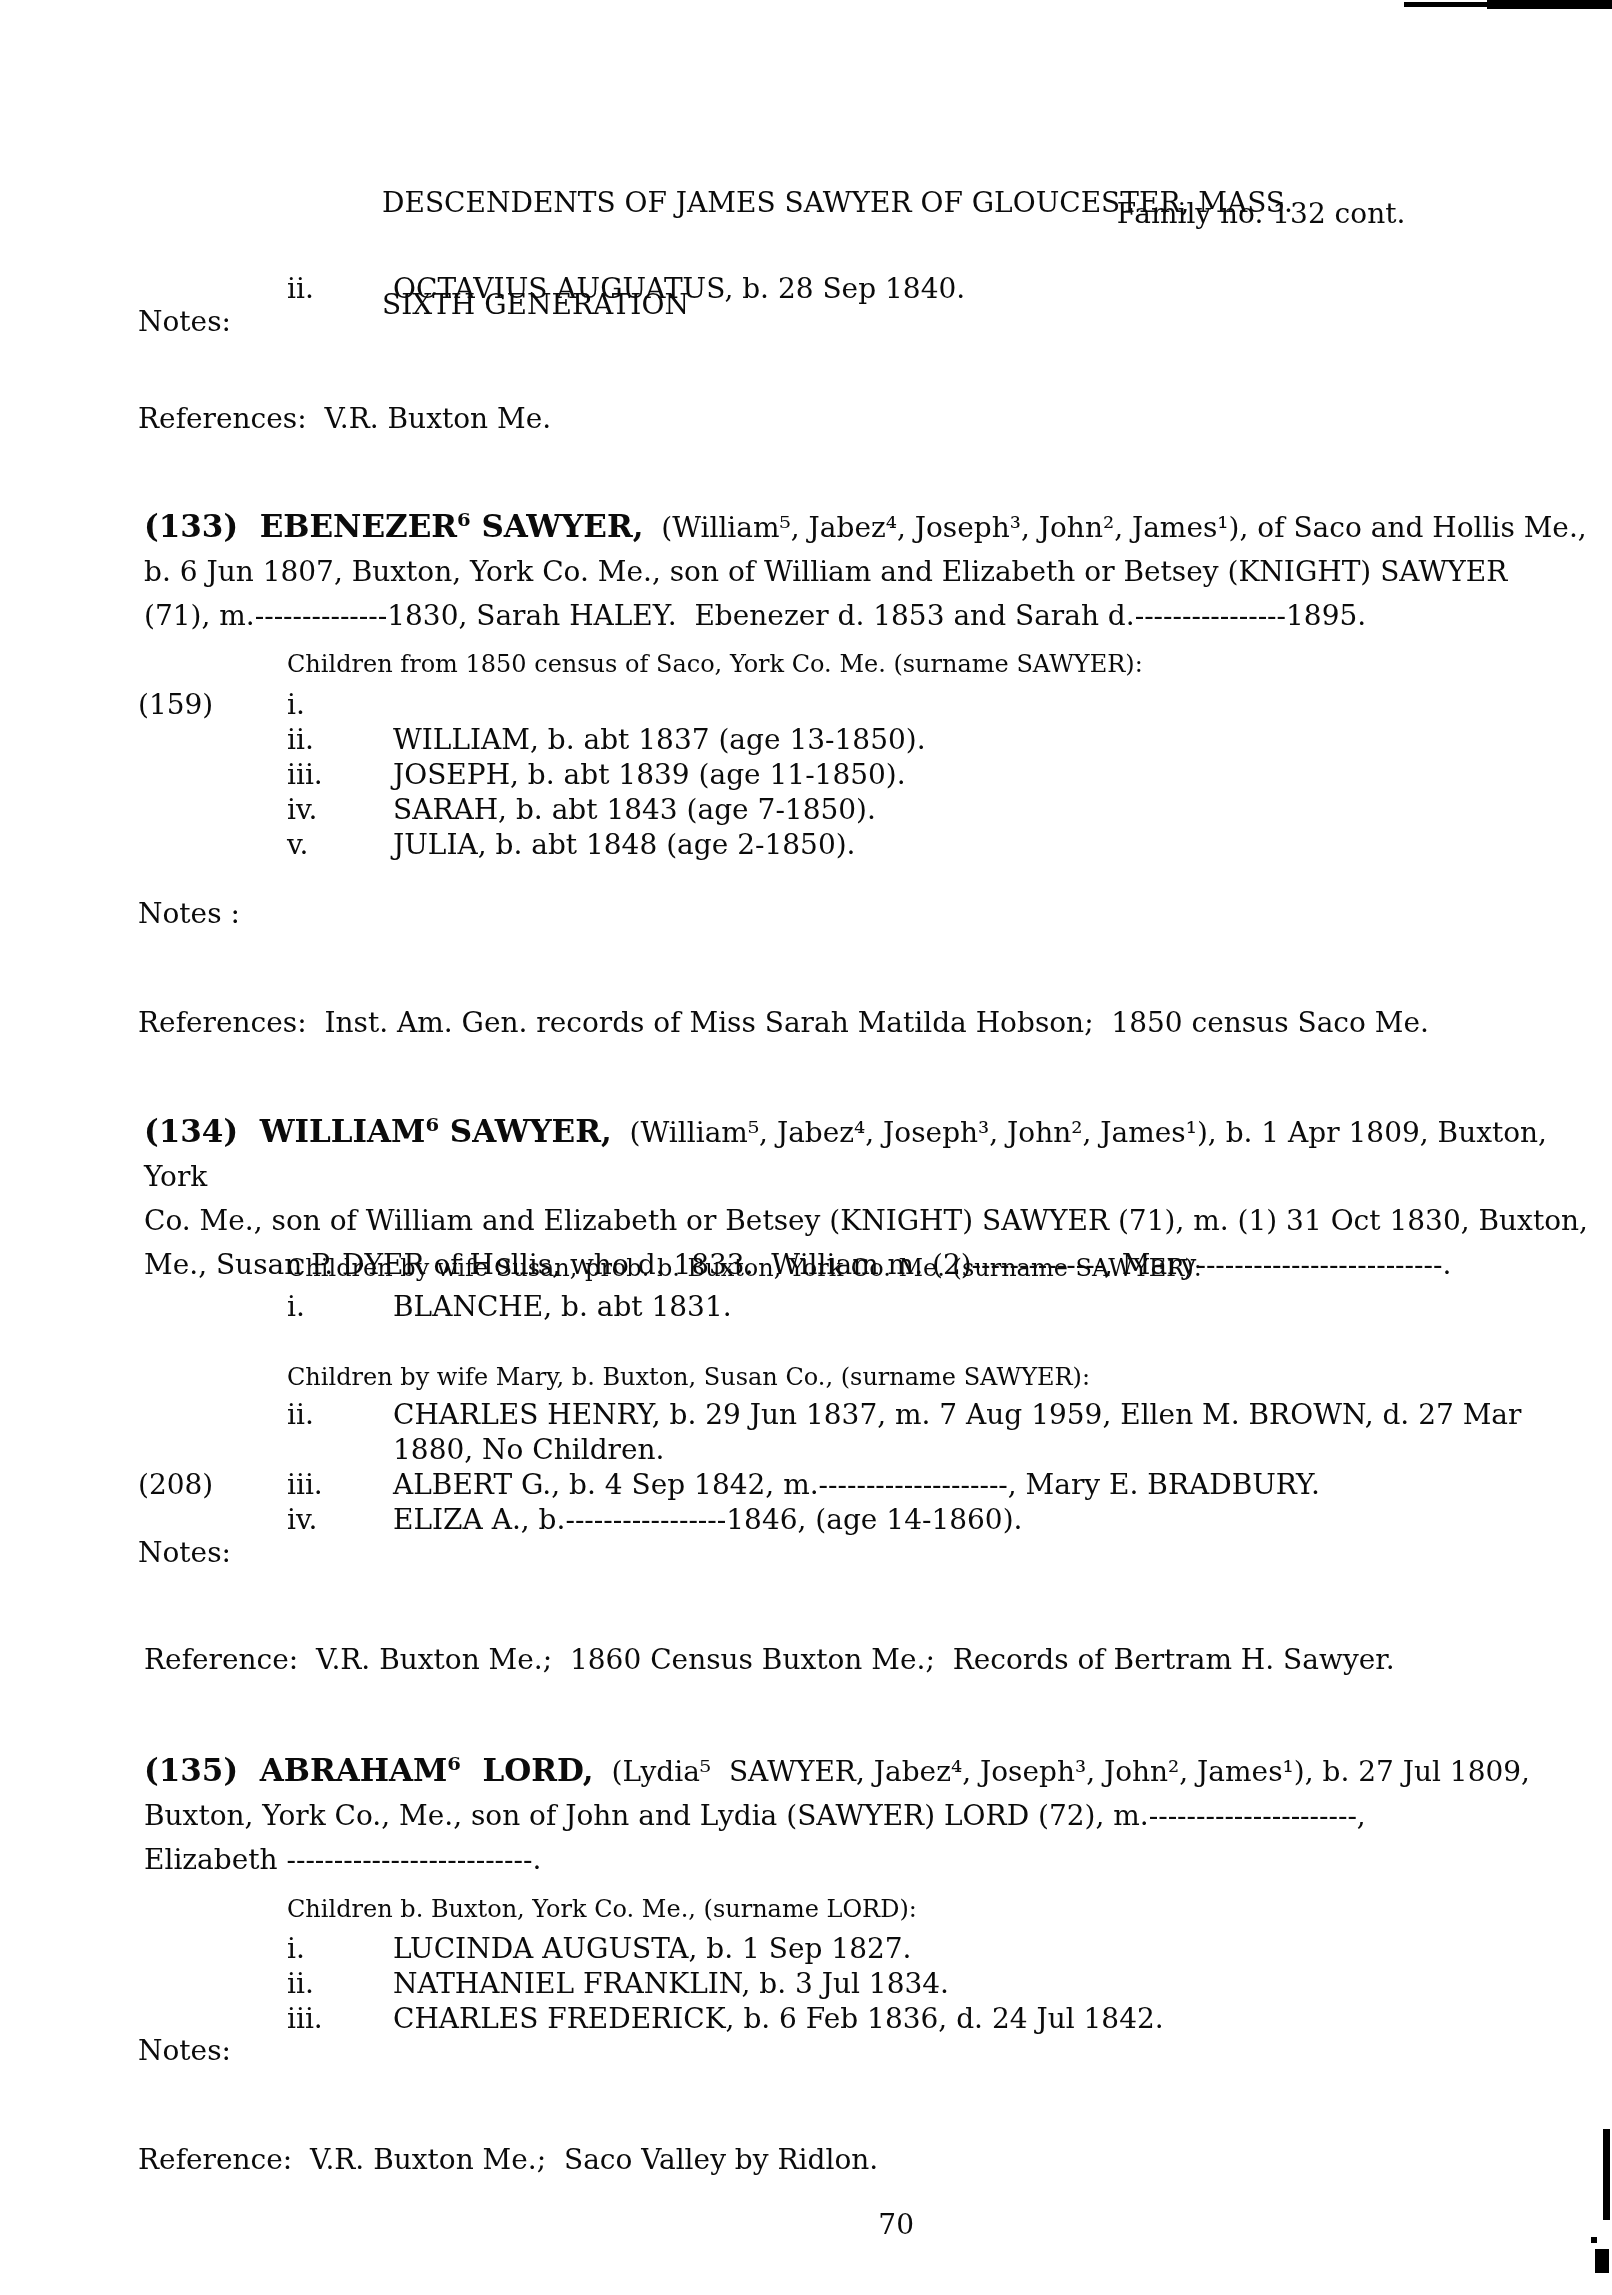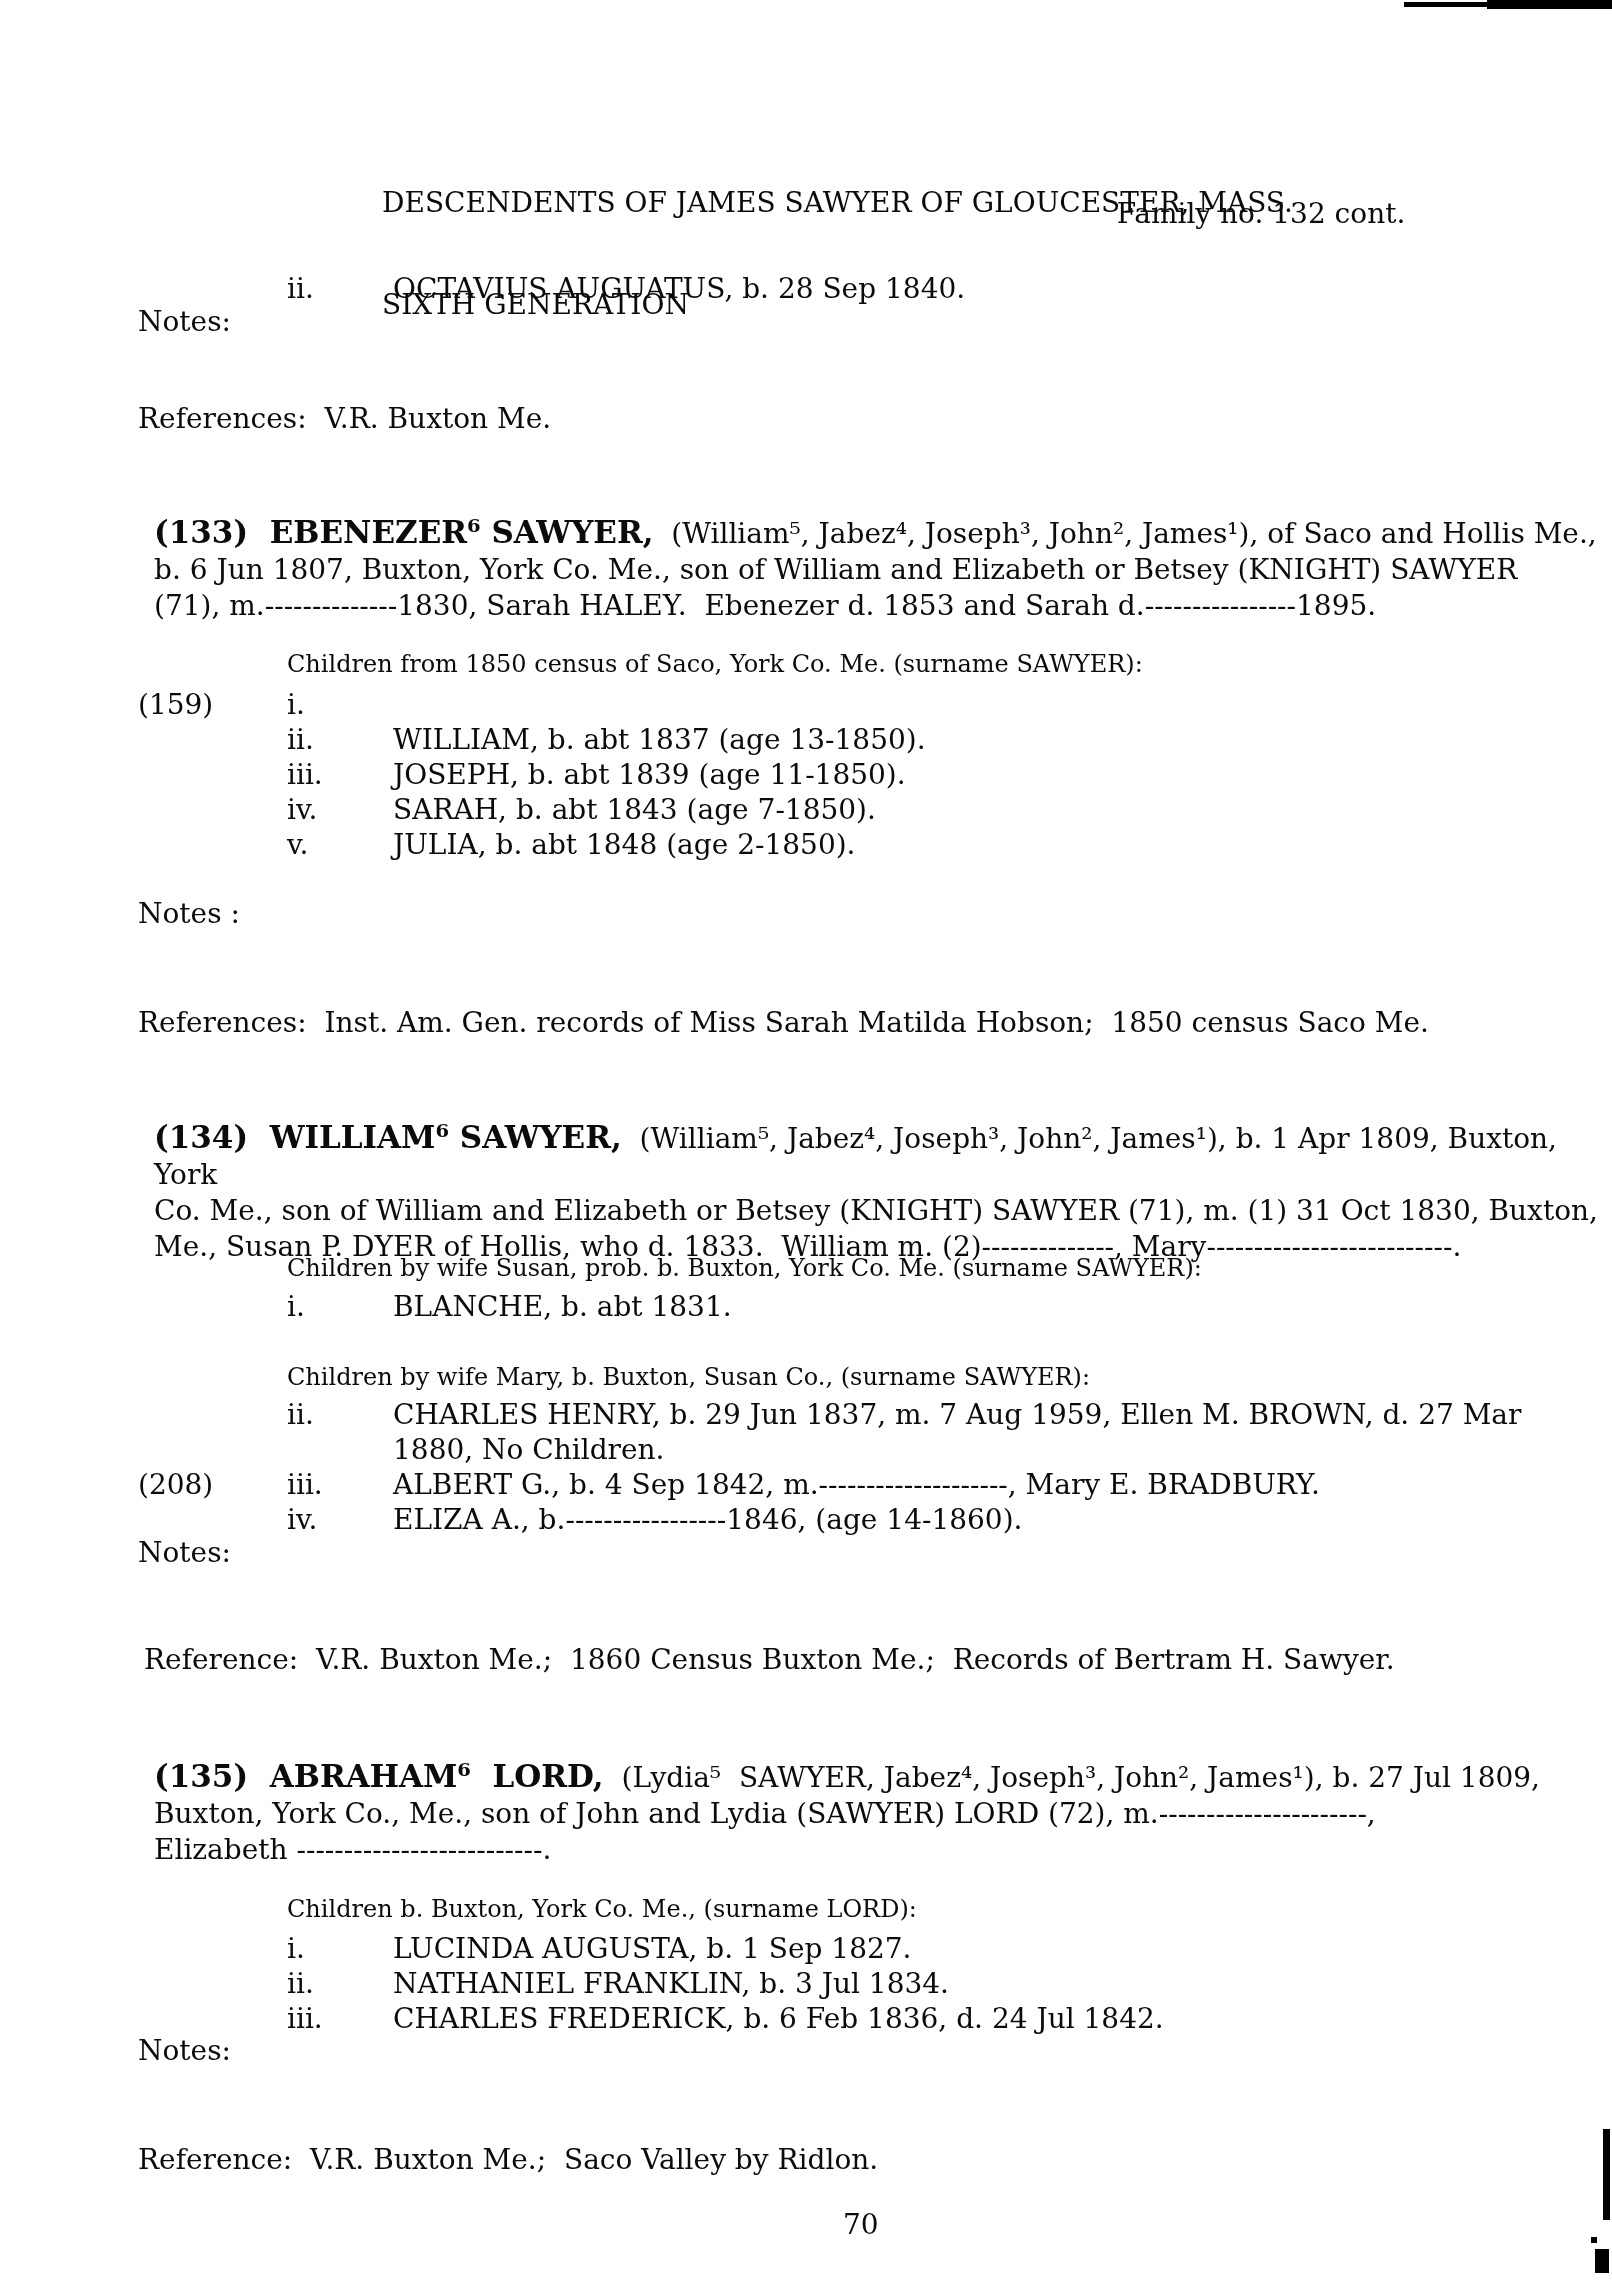--- a/index.html
+++ b/index.html
@@ -7,27 +7,27 @@
     width:1613px;height:2295px;
     background:#ffffff;color:#0b0b0b;
     position:relative;overflow:hidden;
     font-family:"DejaVu Serif","Liberation Serif",serif;
   }
   .abs{position:absolute}
   .title-wrap{font-size:28px;line-height:34px;text-align:left;white-space:pre-wrap}
   .family-no{font-size:28px;text-align:center;white-space:pre-wrap}
   .label{font-size:28px;white-space:pre-wrap}
   .gheading{font-size:24px;white-space:pre-wrap}
-  .ehead{margin:16px;font-size:28px;line-height:36px;white-space:pre-wrap}
+  .ehead{margin:6px;font-size:28px;line-height:44px;white-space:pre-wrap}
   .ebold{font-weight:700;font-size:31px}
   .clist{display:block}
   .crow{display:grid;grid-template-columns:149px 106px 1fr;font-size:28px;line-height:35px}
   .cnum,.croman{white-space:pre}
   .ctext{white-space:pre-wrap}
-  .pageno{font-size:28px;text-align:left}
+  .pageno{font-size:28px;text-align:right}
   .artifact{position:absolute;background:#000}
 </style>
 </head>
 <body>
 
 <div class="artifact" style="left:1487px;top:0;width:125px;height:8.5px"></div>
 <div class="artifact" style="left:1404px;top:2.1px;width:131px;height:5px"></div>
 <div class="artifact" style="left:1603px;top:2129px;width:7px;height:91px"></div>
 <div class="artifact" style="left:1595px;top:2249px;width:14px;height:24px"></div>
 <div class="artifact" style="left:1591px;top:2237px;width:5.7px;height:5.7px"></div>

